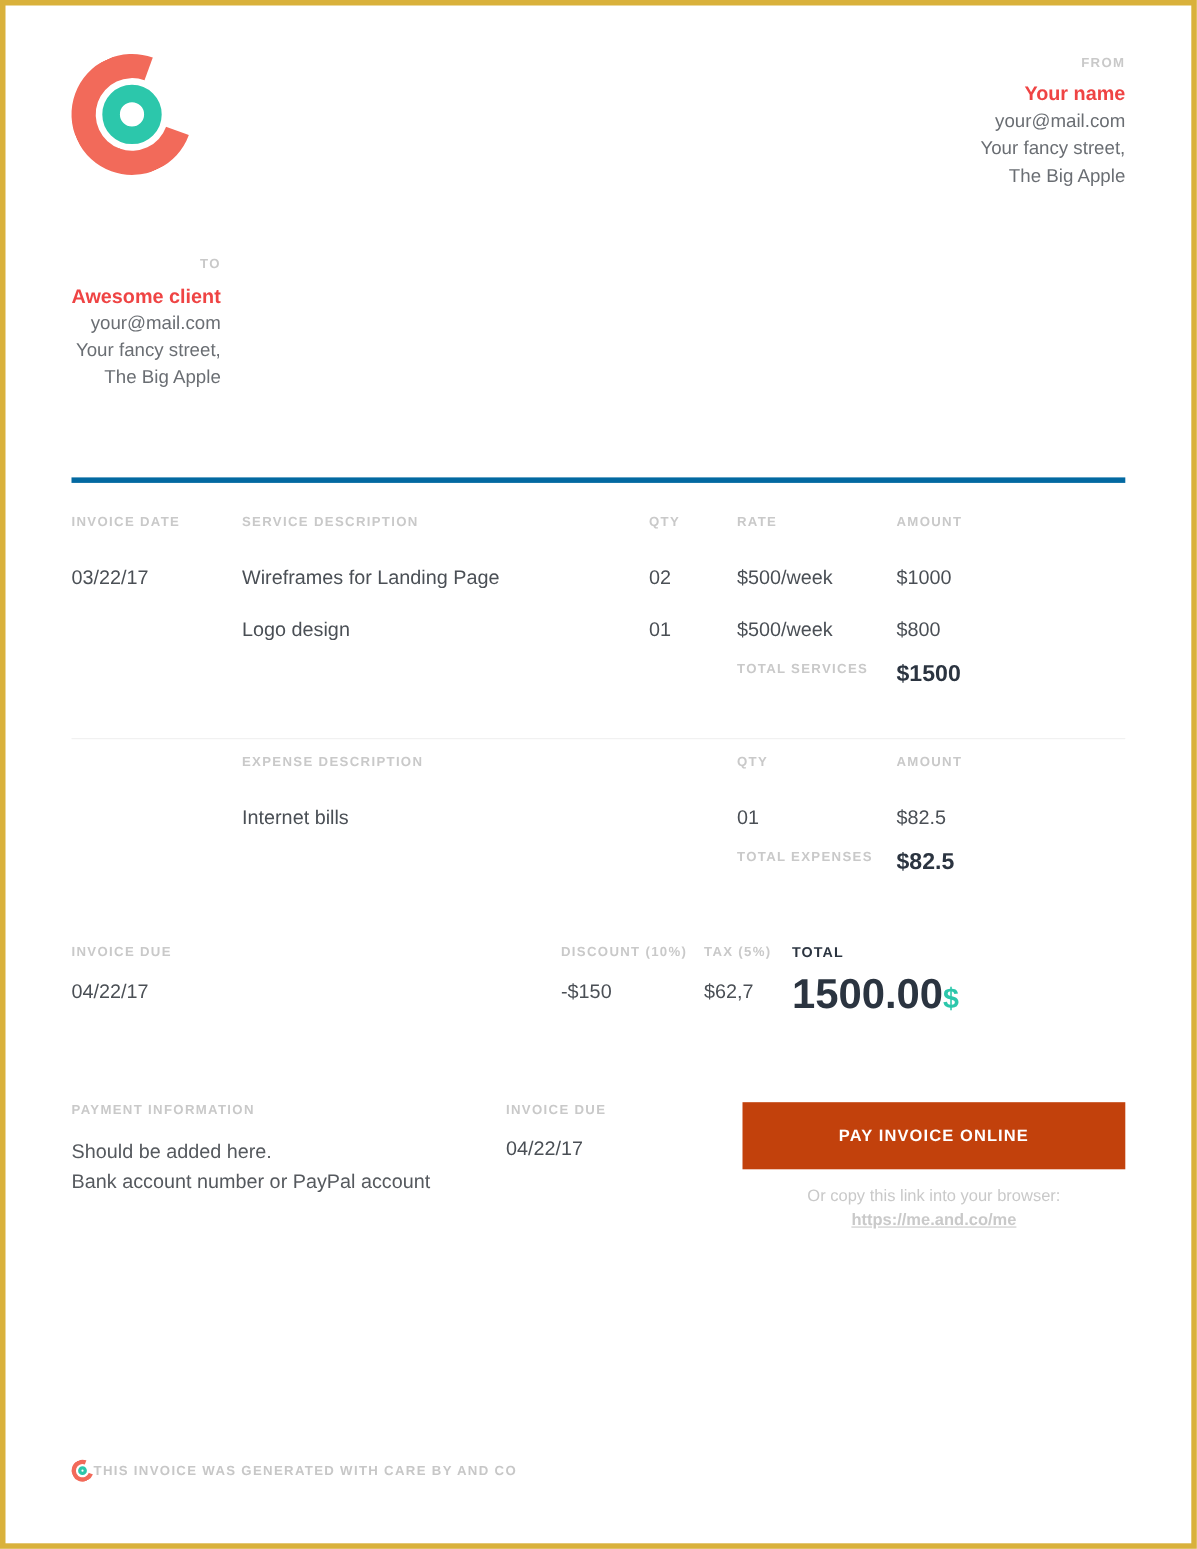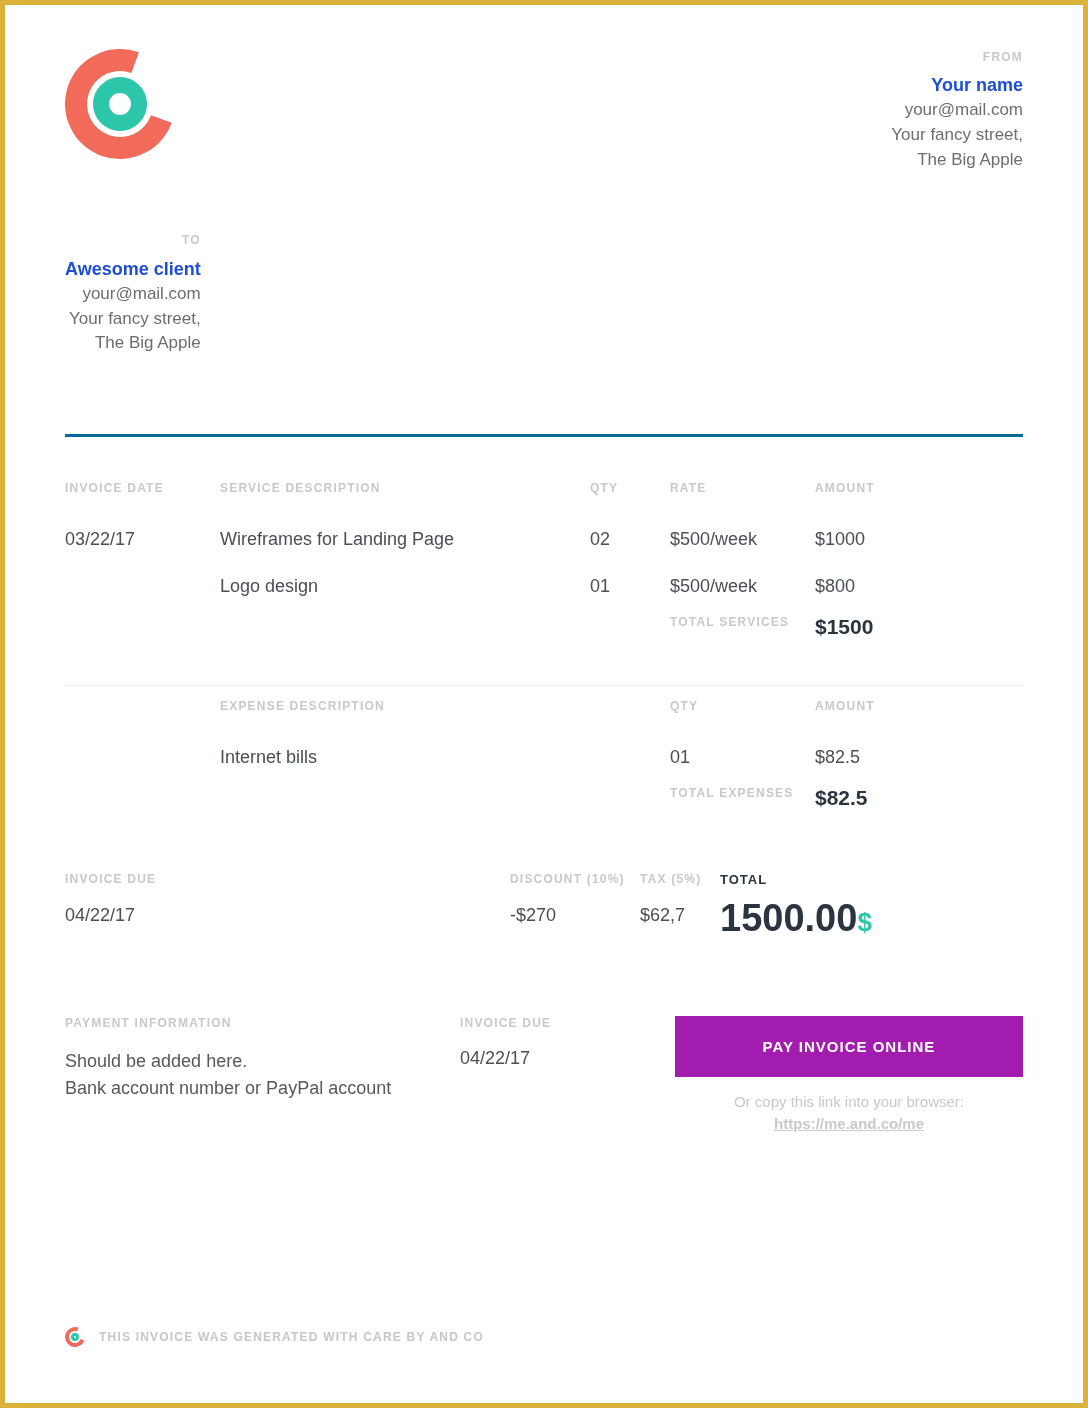--- a/index.html
+++ b/index.html
@@ -19,21 +19,21 @@
     font-weight: 600;
     text-transform: uppercase;
   }
   .text { font-size: 17px; color: #6a6e73; }
   .mid  { font-size: 18px; color: #4a4f55; }
 
   
   .top { display:flex; justify-content:space-between; }
   .from-block, .to-block { text-align:right; line-height:1.45; }
   .from-block .label, .to-block .label { margin-bottom:6px; display:block; }
-  .bold-line { font-weight:700; color:#1d4ed8; font-size:18px; }
+  .bold-line { font-weight:700; color:#ef4444; font-size:18px; }
   .logo { width:110px; height:110px; position:relative; }
   .logo-ring {
     position:absolute; inset:0;
     border-radius:50%;
     border:22px solid #f26a5a;
     border-right-color:transparent;
     transform:rotate(-25deg);
   }
   .logo-center {
     position:absolute; top:50%; left:50%;
@@ -41,21 +41,21 @@
     border-radius:50%;
     border:16px solid #2cc7ab;
   }
 
   
   .title-row { display:flex; justify-content:space-between; align-items:flex-end; margin-top:60px; }
   .inv-title { font-size:60px; font-weight:700; color:#2b3440; letter-spacing:-1px; }
   .inv-sub   { font-size:17px; color:#7c8187; margin-top:-2px; }
 
   
-  .section { margin-top:78px; border-top:3px solid #0369a1; padding-top:44px; }
+  .section { margin-top:78px; border-top:5px solid #0369a1; padding-top:28px; }
   .grid { display:grid; }
   .g5 { grid-template-columns:155px 370px 80px 145px 1fr; }
   .g4 { grid-template-columns:155px 370px 80px 145px 1fr; } 
   .row { display:contents; }
   .hdr { margin-bottom:26px; }
   .cell { padding:8px 0 18px; }
   .amt-col { font-weight:400; }
   .subtotal-row    { margin-top:4px; }
   .subtotal-label  { color:#c9c9c9; font-size:12px; letter-spacing:1.2px; font-weight:600; text-align:left; }
   .subtotal-amount { font-weight:700; font-size:21px; }
@@ -64,31 +64,31 @@
 
   
   .summary { margin-top:62px; display:grid; grid-template-columns:155px 290px 130px 80px 1fr; }
   .total-label { font-weight:700; color:#2b3440; font-size:13px; letter-spacing:1px; }
   .total-amount { font-size:38px; font-weight:700; color:#2b3440; display:inline-block; }
   .total-cur { color:#2cc7ab; font-size:26px; font-weight:700; vertical-align:baseline; }
 
   
   .pay-row { margin-top:76px; display:grid; grid-template-columns:395px 215px 1fr; align-items:start; }
   .pay-btn {
-    background:#a21caf; color:#fff; text-align:center;
+    background:#c2410c; color:#fff; text-align:center;
     font-size:15px; font-weight:700; letter-spacing:1px;
     padding:22px 0;
   }
   .copy { color:#c9c9c9; font-size:15px; text-align:center; margin-top:14px; line-height:1.5; }
   .copy .link { text-decoration:underline;font-weight:bold; }
   .pay-info-label { margin-bottom:18px; display:block; }
   .pay-info-text  { font-size:18px; color:#55595e; line-height:1.5; }
 
   
-  .footer { position:absolute; left:60px; bottom:56px; display:flex; align-items:center; gap:14px; }
+  .footer { position:absolute; left:60px; bottom:56px; display:flex; align-items:center; gap:0; }
   .footer .mini-logo { width:20px; height:20px; position:relative; }
   .footer .mini-ring {
     position:absolute; inset:0; border-radius:50%;
     border:4px solid #f26a5a; border-right-color:transparent;
     transform:rotate(-25deg);
   }
   .footer .mini-center {
     position:absolute; top:50%; left:50%;
     width:8px; height:8px; margin:-4px 0 0 -4px;
     border-radius:50%; border:3px solid #2cc7ab;
@@ -179,21 +179,21 @@
 
 <div class="summary">
   <div class="label">INVOICE DUE</div>
   <div></div>
   <div class="label">DISCOUNT (10%)</div>
   <div class="label">TAX (5%)</div>
   <div class="total-label">TOTAL</div>
 
   <div class="mid" style="padding-top:18px">04/22/17</div>
   <div></div>
-  <div class="mid" style="padding-top:18px">-$270</div>
+  <div class="mid" style="padding-top:18px">-$150</div>
   <div class="mid" style="padding-top:18px">$62,7</div>
   <div style="padding-top:10px">
     <span class="total-amount">1500.00</span><span class="total-cur">$</span>
   </div>
 </div>
 
 <div class="pay-row">
   <div>
     <span class="label pay-info-label">PAYMENT INFORMATION</span>
     <div class="pay-info-text">Should be added here.</div>

